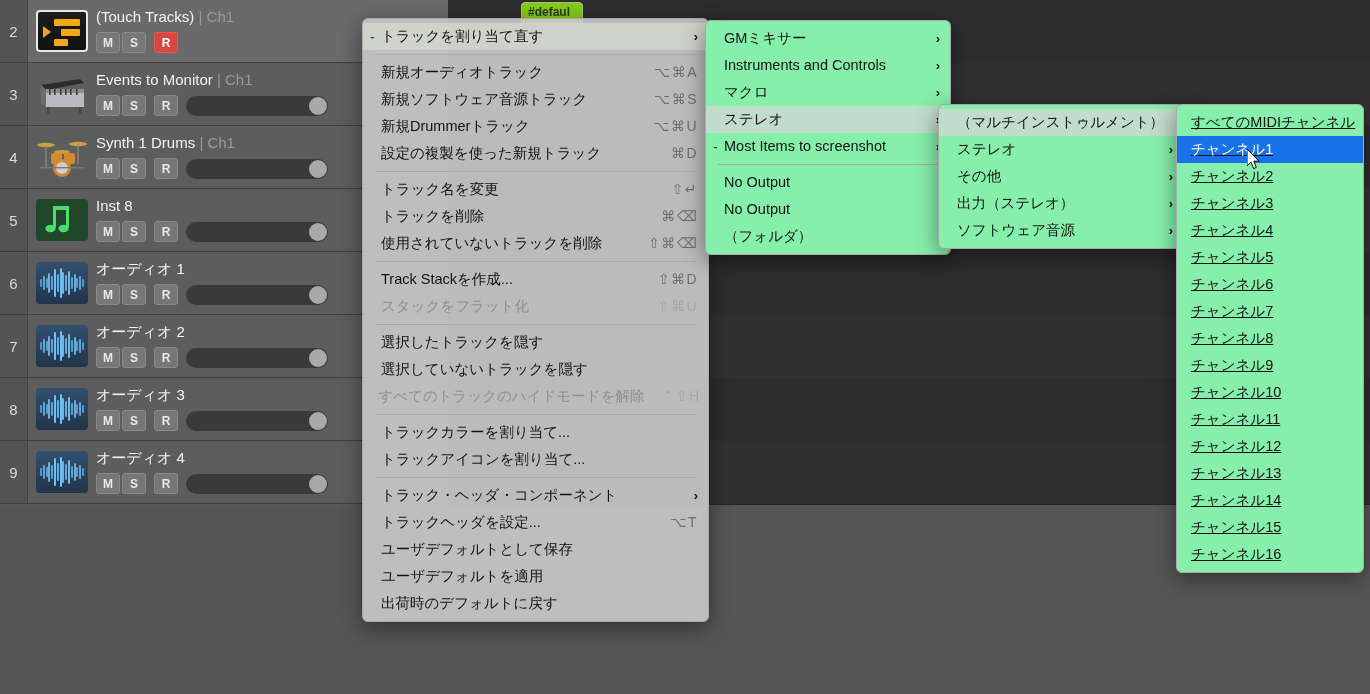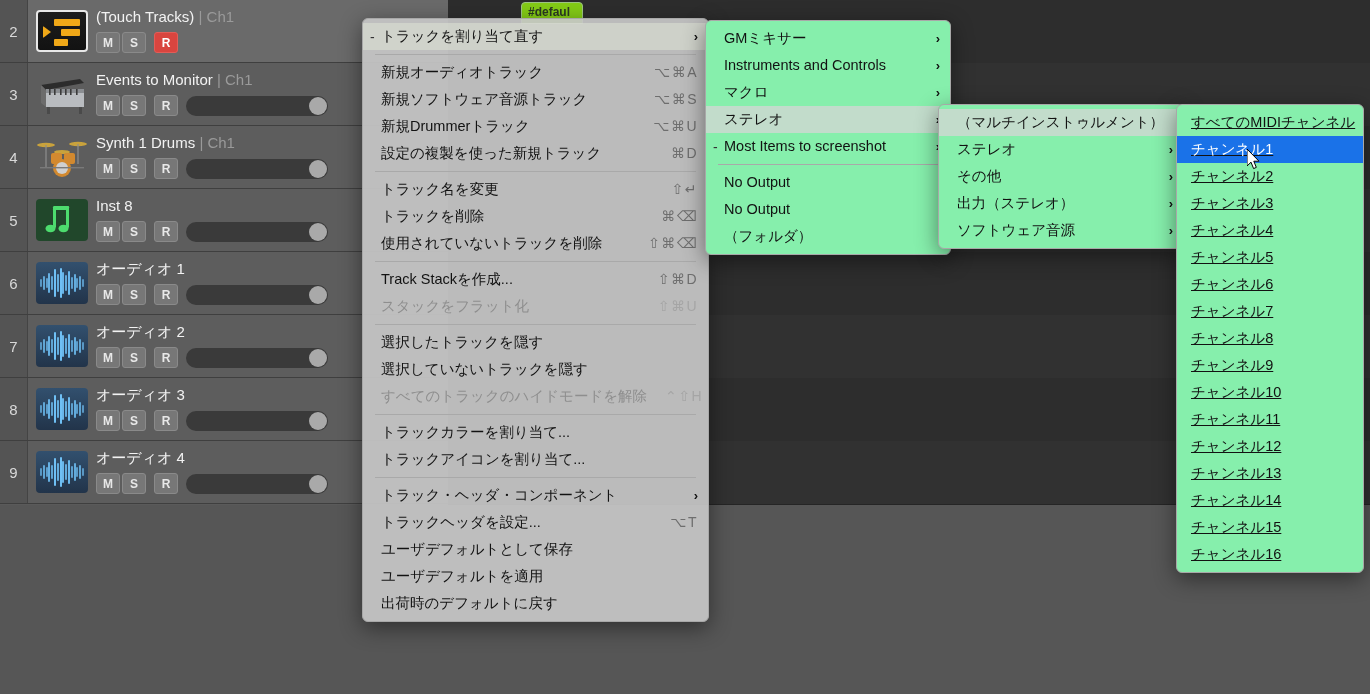--- a/index.html
+++ b/index.html
@@ -154,21 +154,21 @@
   }
   .mi .arrow {
     margin-left: 16px;
     font-size: 13px; font-weight: bold; color: #111;
   }
   .mi .dash {
     position: absolute; left: 7px; top: 50%;
     transform: translateY(-50%);
     color: #333; font-size: 14px;
   }
-  .mi.disabled { color: #8e8e8e; }
+  .mi.disabled { color: #8e8e8e; justify-content: center; }
   .mi.disabled .sc { color: #a5a5a5; }
   .mi.hl { background: rgba(222,228,214,0.55); }
   .mi.hl2 { background: rgba(214,214,214,0.75); }
   .mi.sel-blue { background: #1a72e8; color: #ffffff; }
   .msep {
     height: 1px; background: #a9a9a9; margin: 4px 12px;
   }
 
   
   #menu-main      { left: 362px; top: 18px;  width: 347px; }

